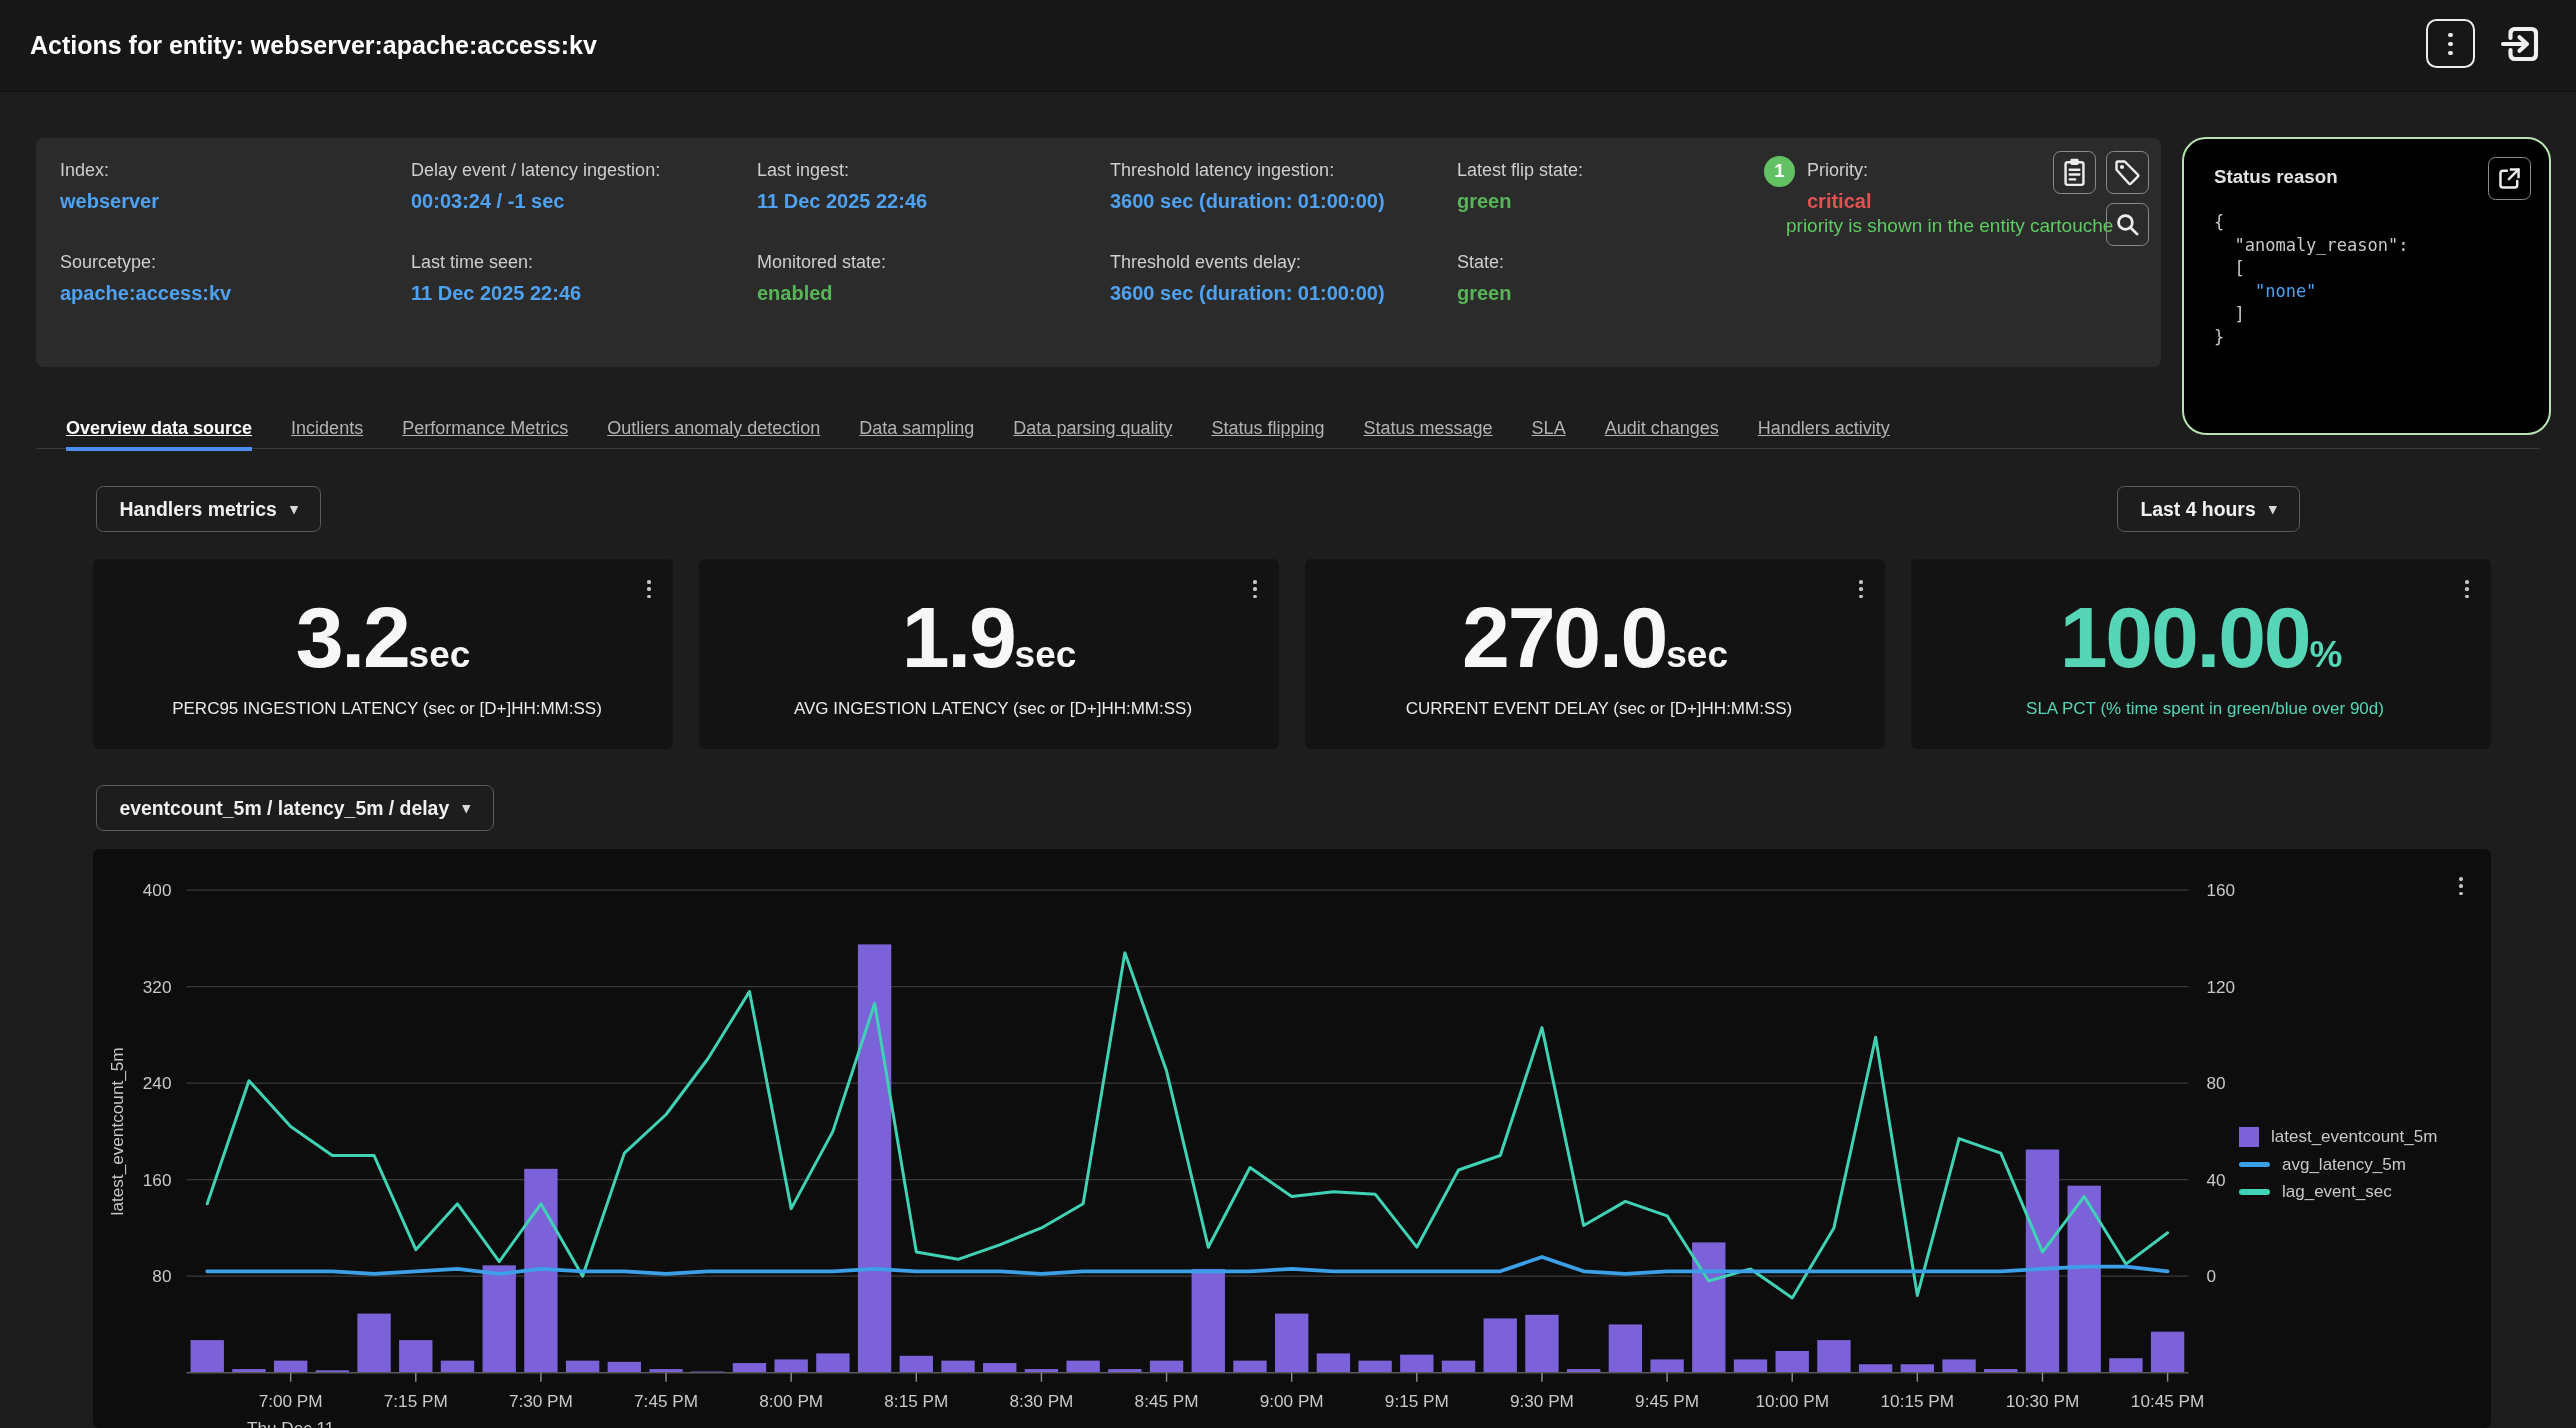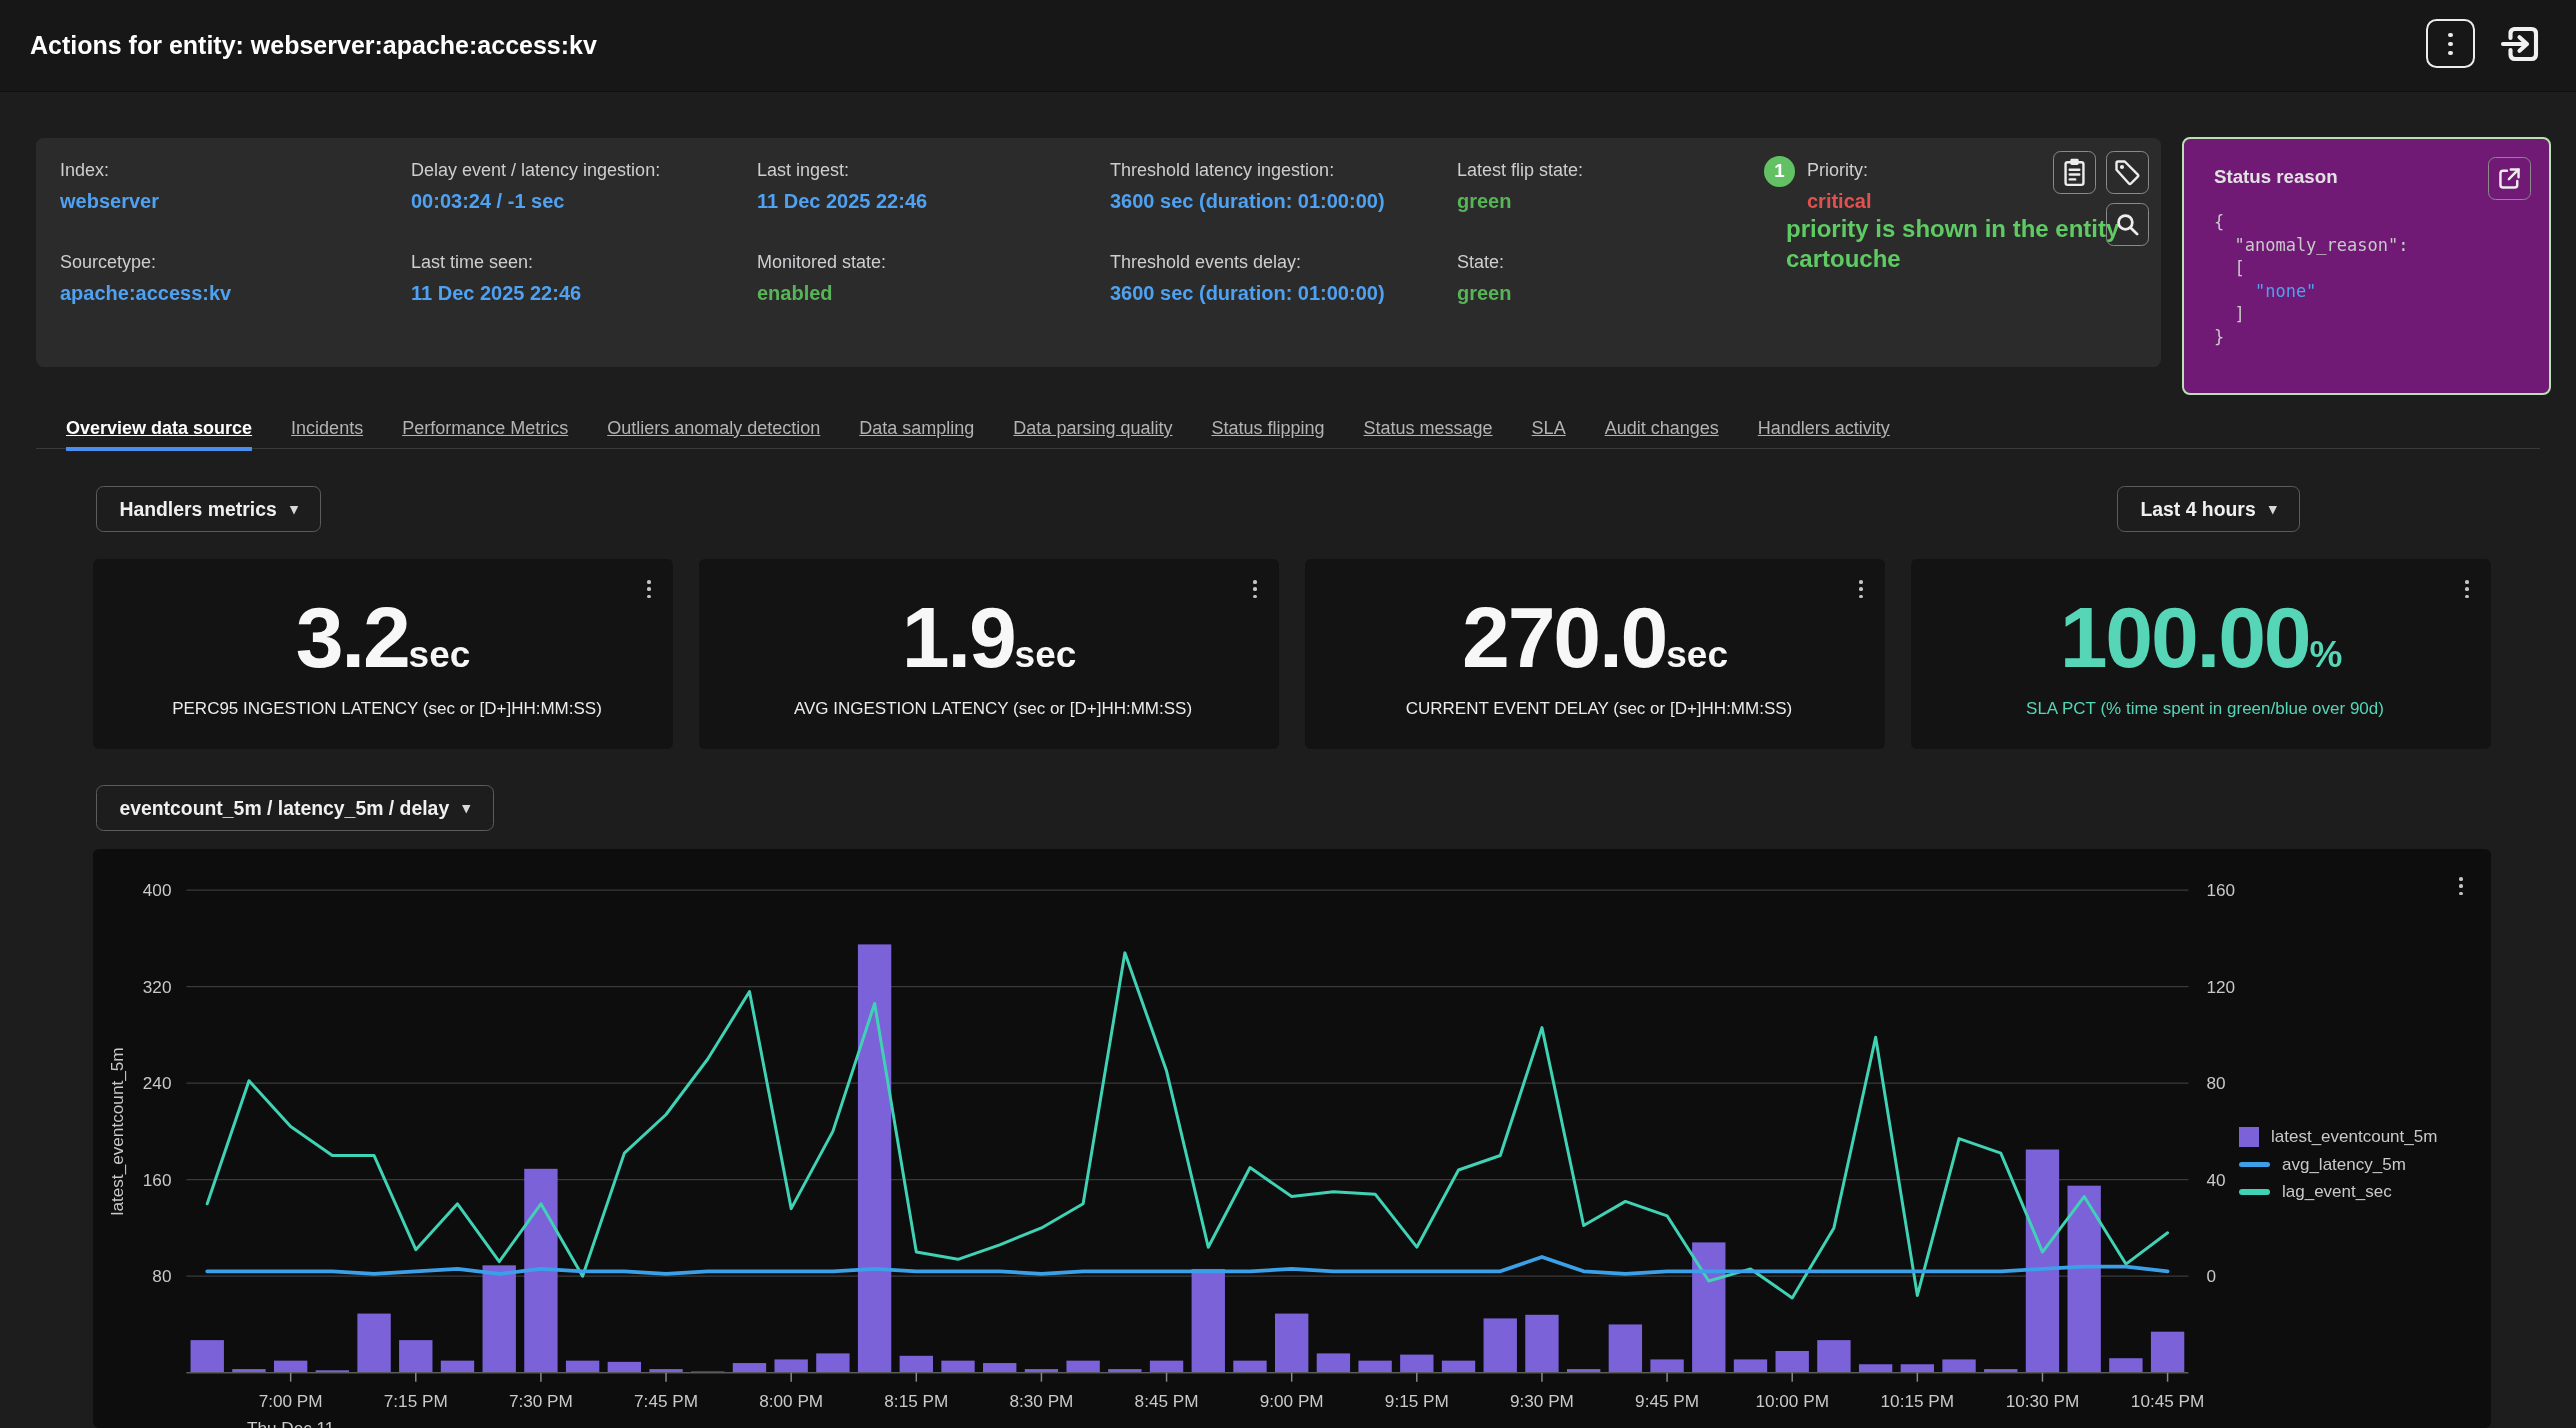--- a/index.html
+++ b/index.html
@@ -24,30 +24,30 @@
   .info-grid { position:absolute; left:24px; top:22.4px; right:127px; display:grid;
     grid-auto-flow:column; grid-template-rows:92px auto;
     grid-template-columns:351px 346px 353px 347px 350px 1fr; }
   .field .flabel { font-size:18px; color:#cdced0; margin-bottom:9px; }
   .field .fvalue { font-size:20px; font-weight:700; }
   .v-blue { color:#4fa1f1; } .v-green { color:#57b558; } .v-red { color:#e05252; }
   .priority-cell { position:relative; }
   .prio-badge { position:absolute; left:-43px; top:-4.5px; width:31px; height:31px; border-radius:50%;
     background:#62c263; color:#fff; font-size:18.7px; font-weight:700; display:flex;
     align-items:center; justify-content:center; }
-  .prio-note { position:absolute; left:-21px; top:54px; width:374px; font-size:24px; font-weight:700;
+  .prio-note { position:absolute; left:-21px; top:54px; width:374px; font-size:19px; font-weight:400;
     color:#5ecb63; line-height:1.25; }
   .panel-icons { position:absolute; top:13.4px; right:12px; width:112px; }
   .mini-btn { width:43px; height:43px; border:1.5px solid #8a8a8a; border-radius:7.5px; background:transparent;
     display:inline-flex; align-items:center; justify-content:center; cursor:pointer; margin-left:10.5px; margin-bottom:9px; }
   .panel-icons .row { text-align:right; }
 
   
-  .status-reason { position:absolute; left:2182px; top:137px; width:369px; height:258px;
-    background:#701a75; border:2.2px solid #b7e3b1; border-radius:8px; }
+  .status-reason { position:absolute; left:2182px; top:137px; width:369px; height:298px;
+    background:#000000; border:2.2px solid #b7e3b1; border-radius:24px; }
   .sr-title { position:absolute; left:30px; top:27px; font-size:18.7px; font-weight:700; color:#e2e2e2; }
   .sr-open { position:absolute; right:18px; top:18px; }
   .sr-json { position:absolute; left:30px; top:72px; font-family:"DejaVu Sans Mono", monospace;
     font-size:17px; line-height:23px; color:#c9c9c9; white-space:pre; }
   .sr-json .j-str { color:#4fa1f1; }
 
   
   .tabs { position:absolute; left:36px; top:418px; width:2504px; border-bottom:1.5px solid #3a3a3a;
     display:flex; gap:39px; padding-left:30px; }
   .tab { font-size:18px; color:#b3b3b3; padding-bottom:8px; cursor:pointer; white-space:nowrap;

